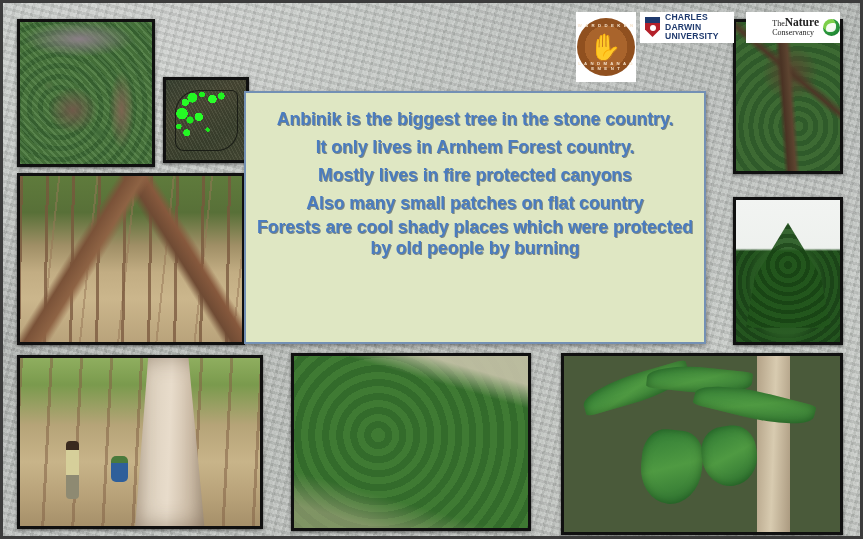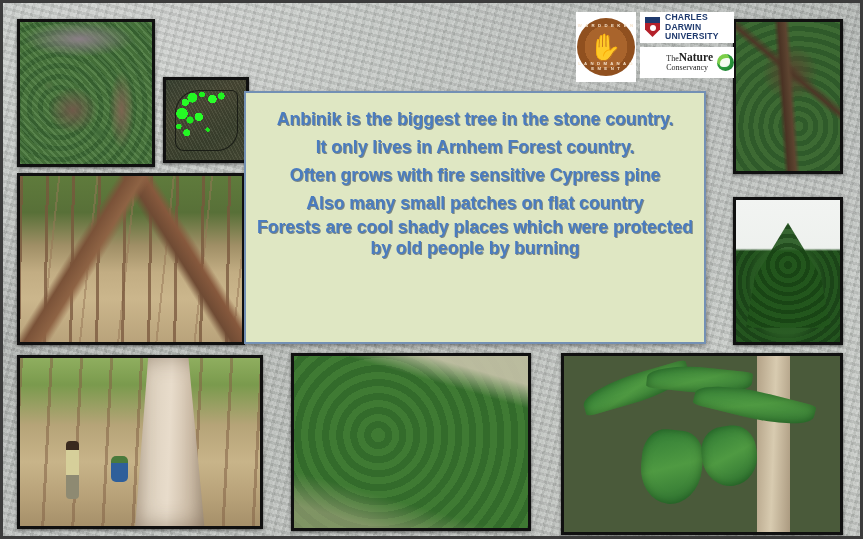--- a/index.html
+++ b/index.html
@@ -144,21 +144,21 @@
   .logos{position:absolute;left:573px;top:9px;z-index:7;display:flex;gap:4px;align-items:flex-start;}
   .logo-warddeken{width:60px;height:70px;display:flex;align-items:center;justify-content:center;
     background:#ffffff;}
   .wd-circle{width:58px;height:58px;border-radius:50%;
     background:radial-gradient(circle at 50% 50%, #a9642c 0 52%, #90501f 52% 100%);
     position:relative;display:flex;align-items:center;justify-content:center;}
   .wd-hand{font-size:26px;line-height:1;color:#f0d2ad;}
   .wd-top,.wd-bot{position:absolute;left:0;right:0;text-align:center;
     font-size:4.3px;letter-spacing:1.1px;color:#f6e3cb;font-weight:bold;}
   .wd-top{top:5px;} .wd-bot{bottom:5px;}
-  .logo-col{display:flex;flex-direction:column;gap:4px;}
+  .logo-col{display:flex;flex-direction:row;gap:12px;}
   .logo-cdu{width:94px;height:31px;background:#fff;display:flex;align-items:center;gap:3px;padding:0 3px;box-sizing:border-box;}
   .cdu-shield{width:19px;height:23px;background:#fff;position:relative;flex:0 0 auto;}
   .cdu-shield .sh{position:absolute;left:2px;top:1px;width:15px;height:20px;
     background:#b4202a;clip-path:polygon(0 0,100% 0,100% 62%,50% 100%,0 62%);}
   .cdu-shield .bar{position:absolute;left:2px;top:1px;width:15px;height:6px;background:#1f3a6e;}
   .cdu-shield .dot{position:absolute;left:6.5px;top:9px;width:6px;height:6px;border-radius:50%;
     background:#fff;}
   .cdu-text{font-size:8.6px;font-weight:bold;line-height:9.4px;color:#1f3a6e;letter-spacing:.2px;}
   .logo-tnc{width:94px;height:31px;background:#fff;display:flex;align-items:center;justify-content:flex-end;gap:4px;}
   .tnc-text{font-size:8px;color:#222;line-height:9px;text-align:left;}
@@ -267,18 +267,18 @@
           <div><span>Conservancy</span></div>
         </div>
         <div class="tnc-globe"></div>
       </div>
     </div>
   </div>
 
   <div class="textbox">
     <div class="tline">Anbinik is the biggest tree in the stone country.</div>
     <div class="tline">It only  lives in Arnhem Forest country.</div>
-    <div class="tline">Often grows with fire sensitive Cypress pine</div>
+    <div class="tline">Mostly lives in fire protected canyons</div>
     <div class="tline">Also many small patches on flat country</div>
     <div class="tline wrap">Forests are cool shady places which  were protected by old people by burning</div>
   </div>
 
 </div>
 
 </body></html>

